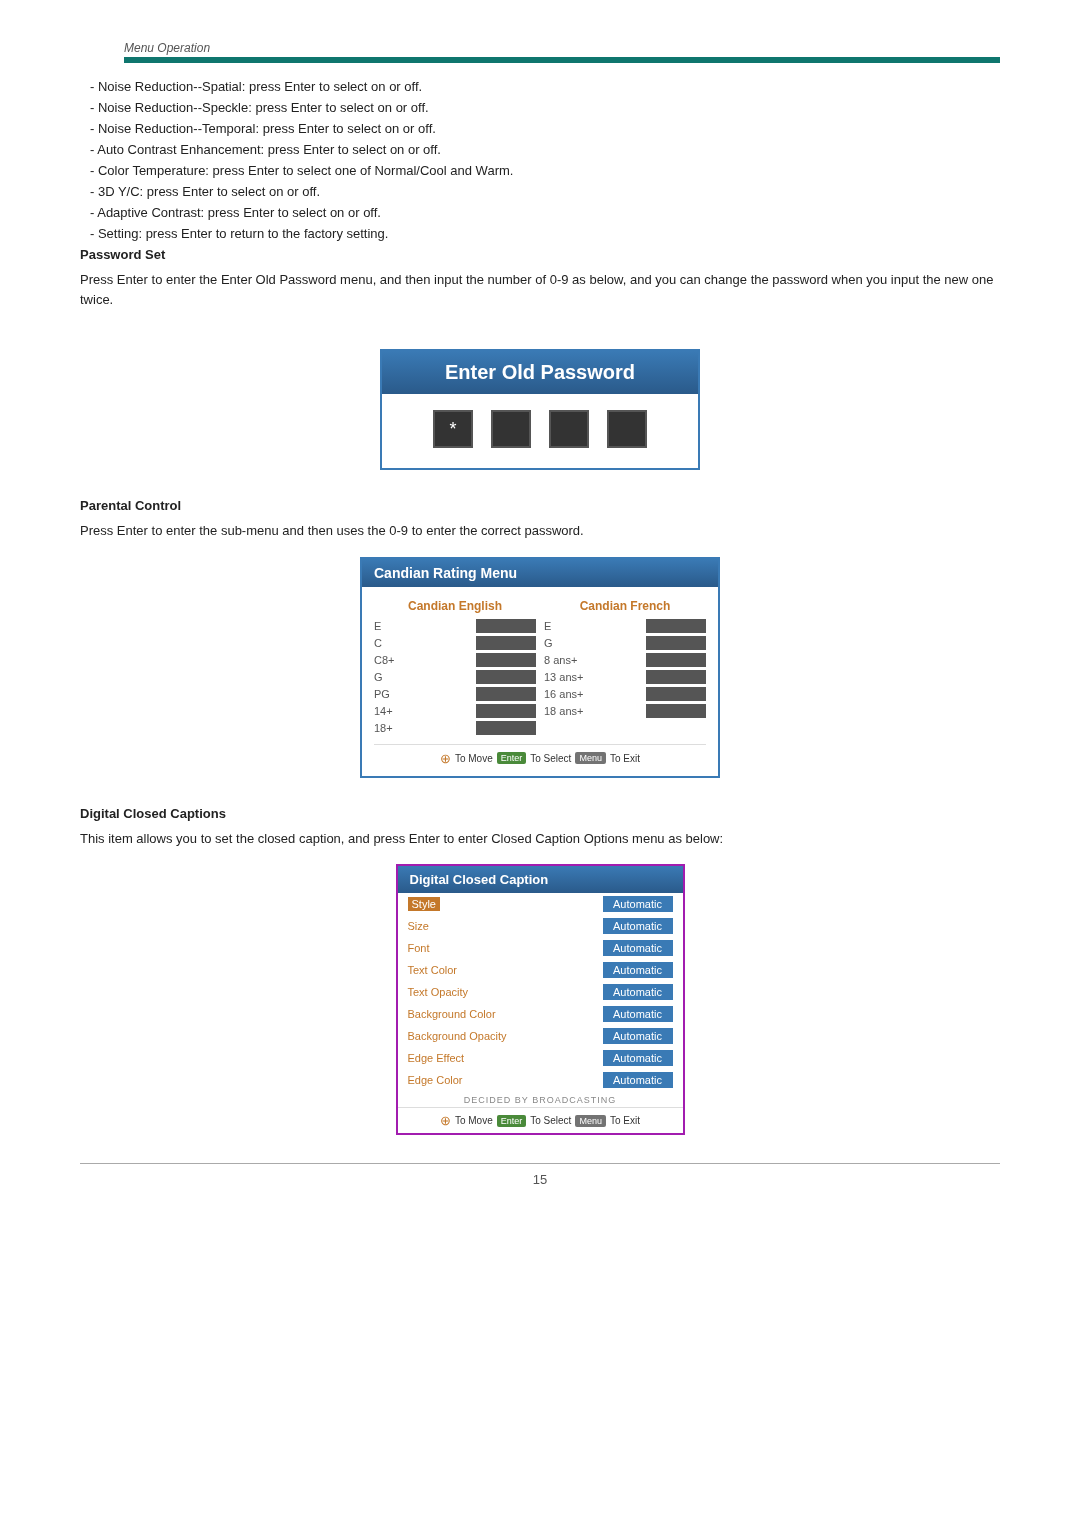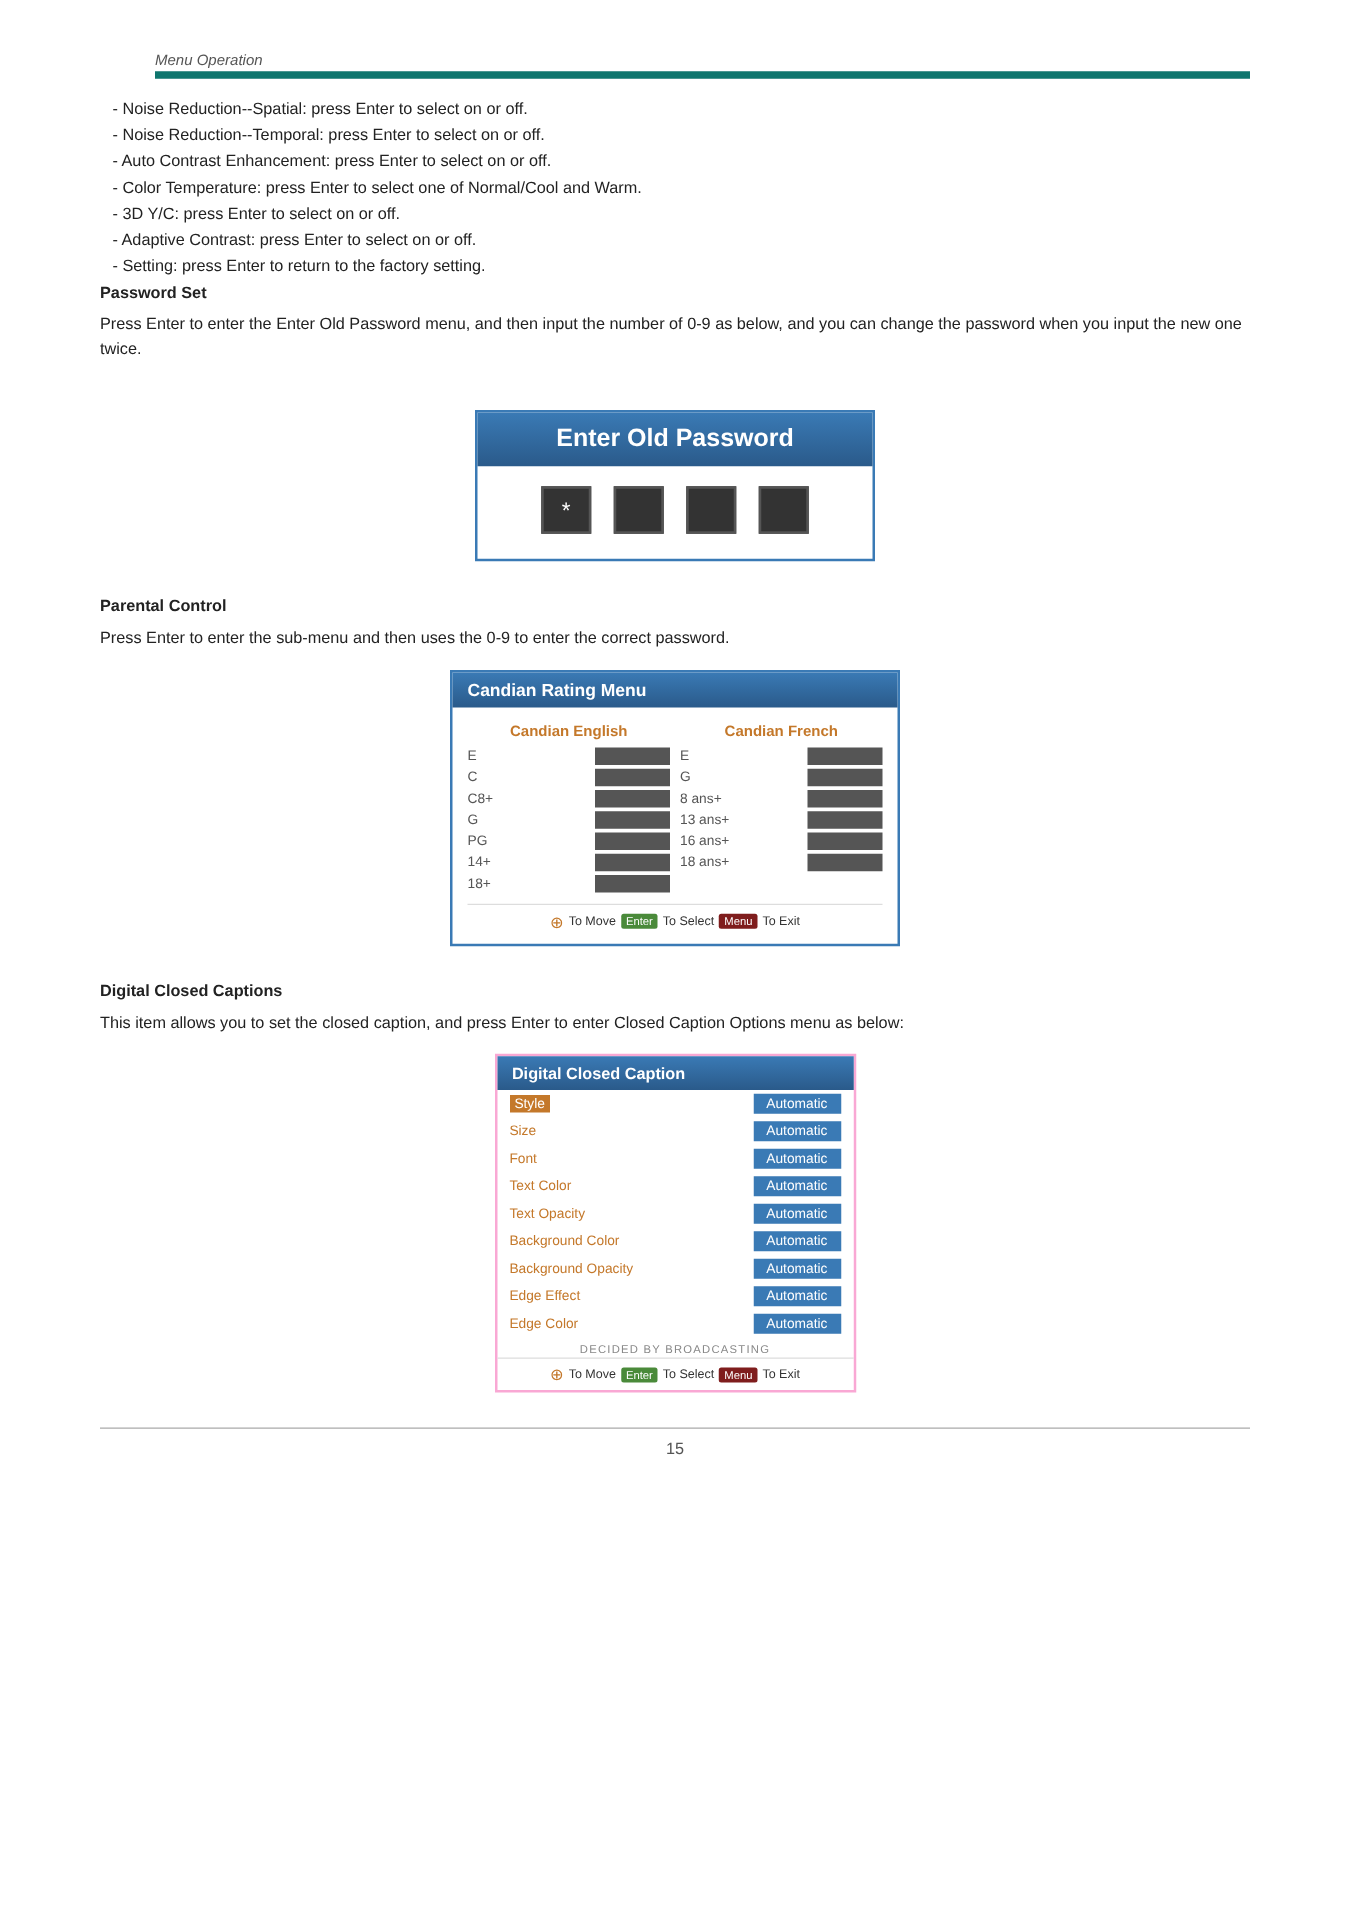--- a/index.html
+++ b/index.html
@@ -136,36 +136,36 @@
       align-items: center;
       justify-content: center;
       padding: 6px 0;
       font-size: 10px;
       color: #333;
       gap: 4px;
       border-top: 1px solid #ddd;
       margin-top: 6px;
     }
     .nav-badge {
-      background: #7f1d1d;
+      background: #737373;
       color: #fff;
       font-size: 9px;
       padding: 1px 4px;
       border-radius: 2px;
     }
     .nav-badge.green {
       background: #4a8a3a;
     }
     .nav-icon {
       color: #c4782a;
       font-size: 13px;
     }
     
     .dcc-dialog {
-      border: 2px solid #f9a8d4;
+      border: 2px solid #a21caf;
       background: #fff;
       width: 289px;
     }
     .dcc-dialog-title {
       background: linear-gradient(to bottom, #3a7ab5, #2a5a8a);
       color: #fff;
       font-size: 13px;
       font-weight: bold;
       padding: 6px 12px;
     }
@@ -220,20 +220,21 @@
   </style>
 </head>
 <body>
 
 <div class="section-header">
   <span>Menu Operation</span>
 </div>
 
 <ul class="bullet-list">
   <li>- Noise Reduction--Spatial: press Enter to select on or off.</li>
+  <li>- Noise Reduction--Speckle: press Enter to select on or off.</li>
   <li>- Noise Reduction--Temporal: press Enter to select on or off.</li>
   <li>- Auto Contrast Enhancement: press Enter to select on or off.</li>
   <li>- Color Temperature: press Enter to select one of Normal/Cool and Warm.</li>
   <li>- 3D Y/C: press Enter to select on or off.</li>
   <li>- Adaptive Contrast: press Enter to select on or off.</li>
   <li>- Setting: press Enter to return to the factory setting.</li>
 </ul>
 
 <div>
   <div class="subsection-title">Password Set</div>

